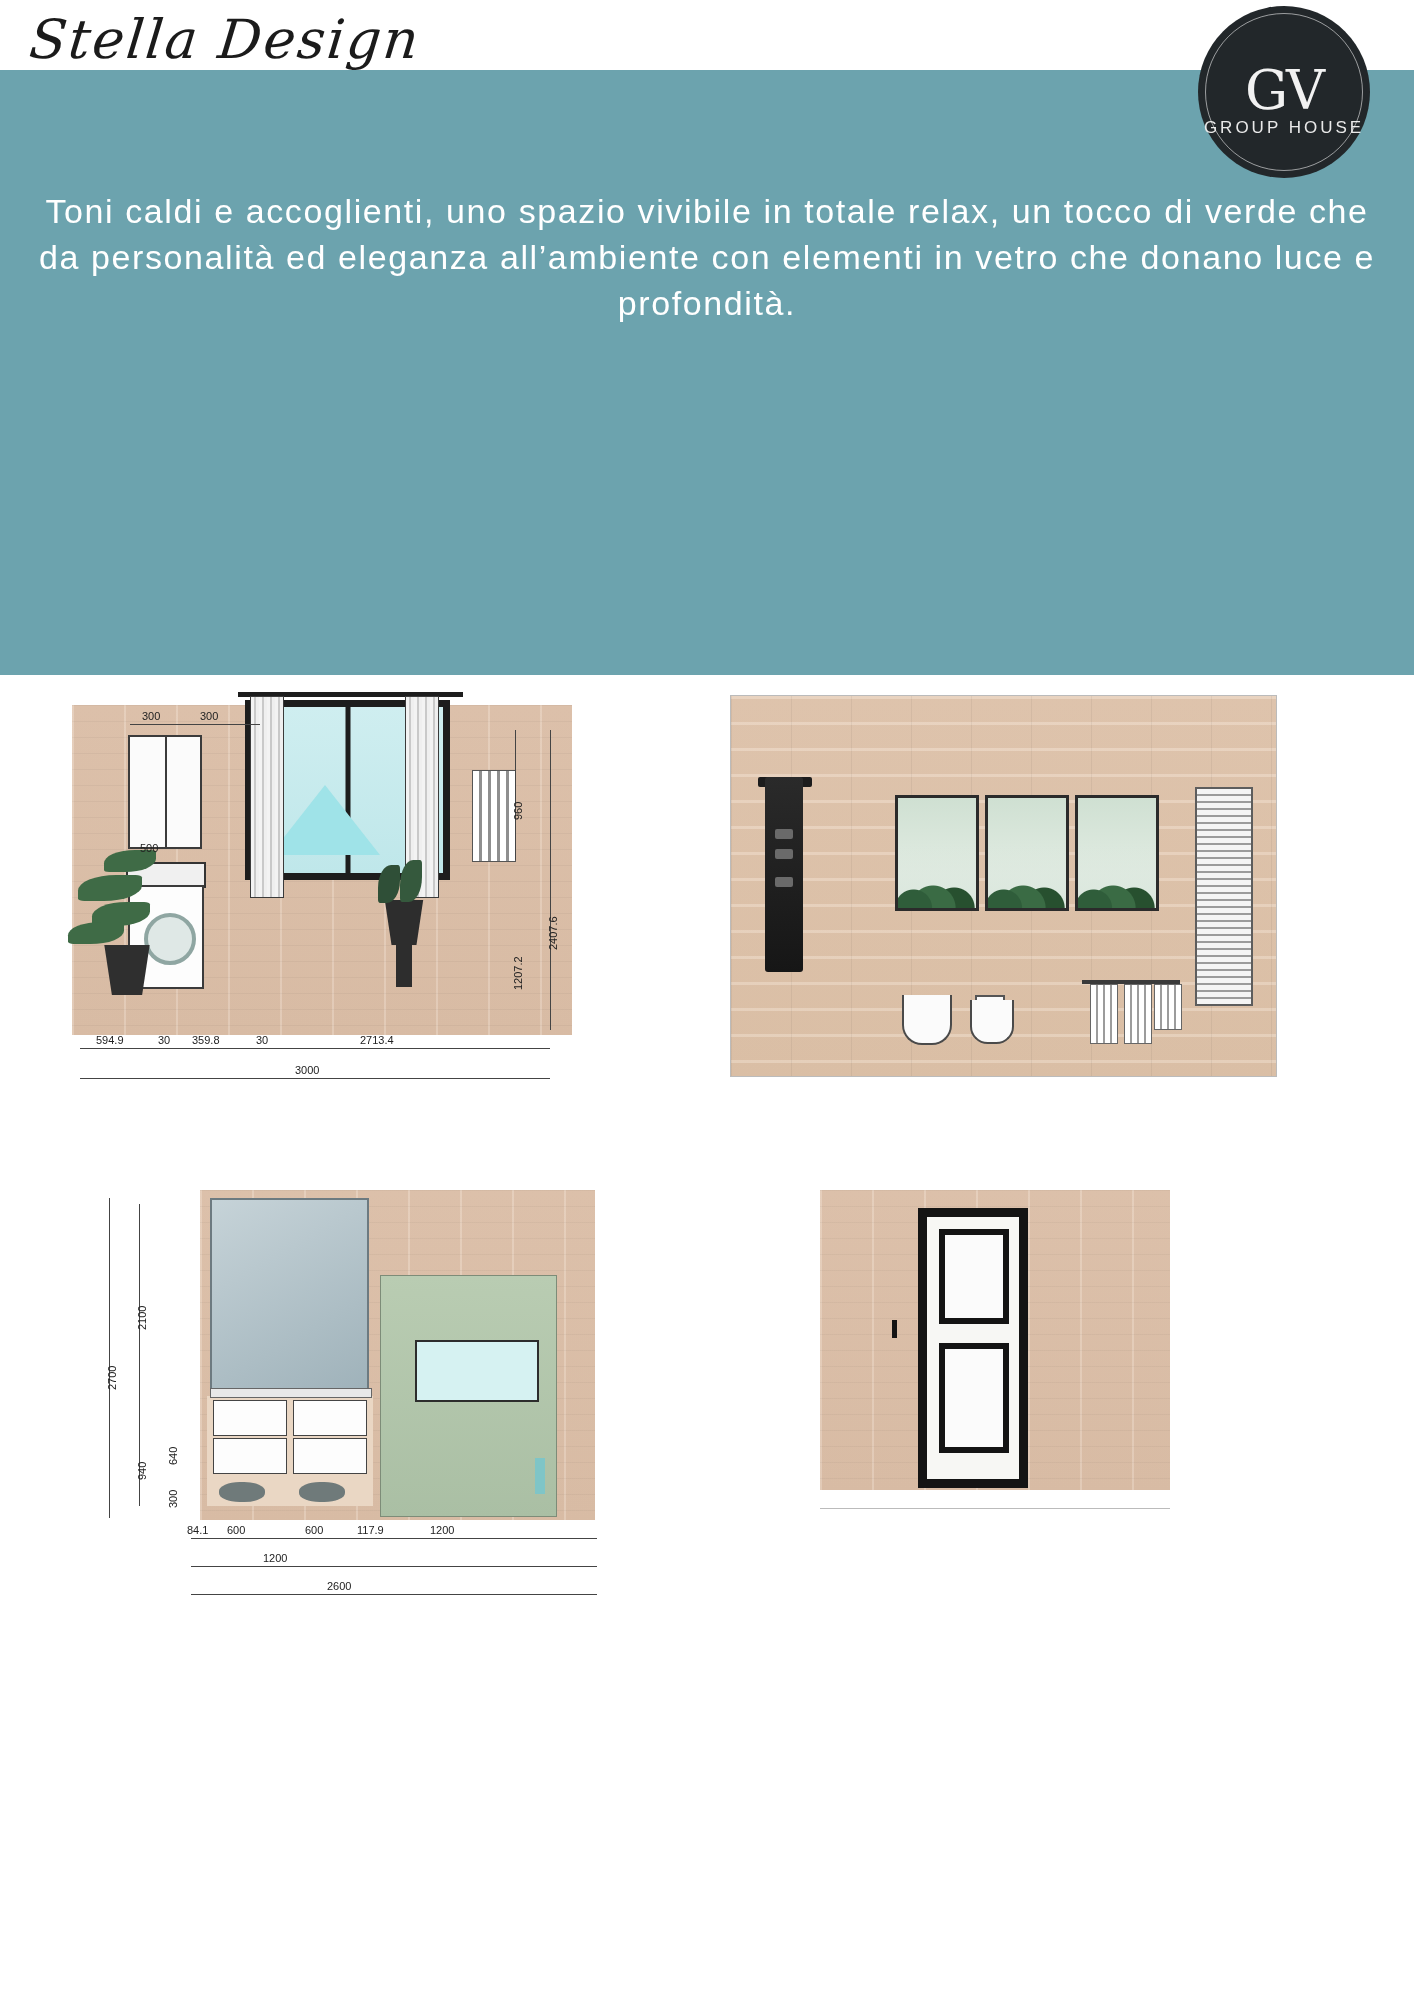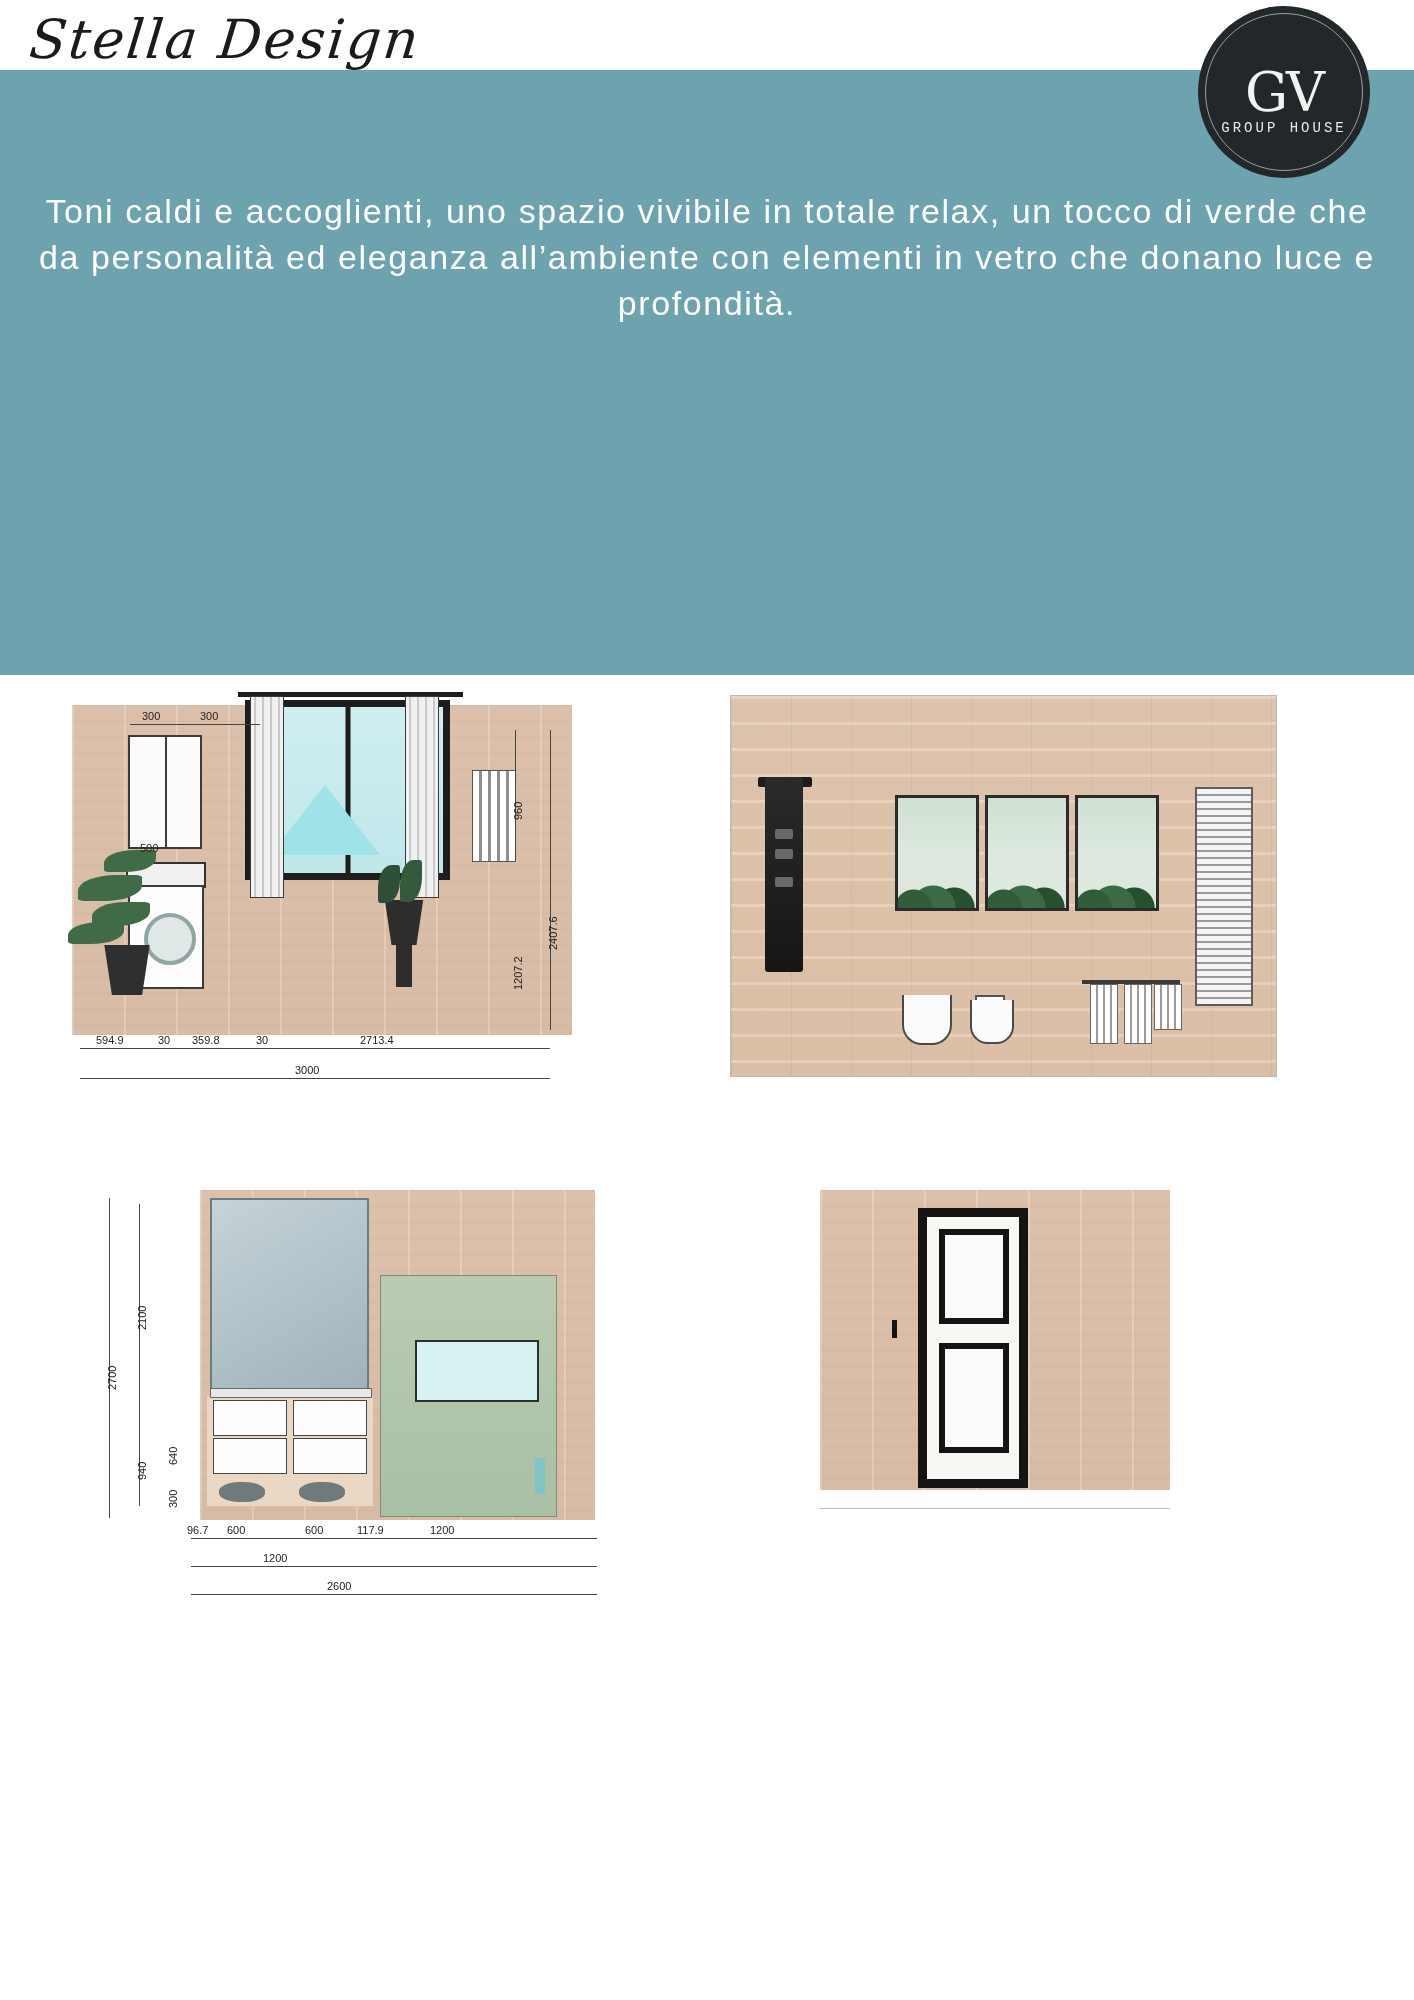--- a/index.html
+++ b/index.html
@@ -62,22 +62,22 @@
   }
   .logo-mono {
     font-family: "DejaVu Serif", serif;
     font-size: 54px;
     line-height: 1;
     letter-spacing: -2px;
     margin-top: 18px;
     color: #f2f2f2;
   }
   .logo-sub {
-    font-family: Liberation Mono, monospace;
-    font-size: 14px;
+    font-family: Liberation Sans, sans-serif;
+    font-size: 17px;
     letter-spacing: 3px;
     margin-top: 0;
     color: #e9e9e9;
   }
 
   .header-text {
     position: absolute;
     left: 0;
     top: 185px;
     width: 1414px;
@@ -388,21 +388,21 @@
     <div class="dim-line" style="left:14px; top:8px; width:1px; height:320px;"></div>
     <div class="dim-label vert" style="left:11px; top:200px;">2700</div>
     <div class="dim-line" style="left:44px; top:14px; width:1px; height:190px;"></div>
     <div class="dim-label vert" style="left:41px; top:140px;">2100</div>
     <div class="dim-line" style="left:44px; top:204px; width:1px; height:112px;"></div>
     <div class="dim-label vert" style="left:41px; top:290px;">940</div>
     <div class="dim-label vert" style="left:72px; top:275px;">640</div>
     <div class="dim-label vert" style="left:72px; top:318px;">300</div>
 
     <div class="dim-line" style="left:96px; top:348px; width:406px; height:1px;"></div>
-    <div class="dim-label" style="left:92px; top:334px;">96.7</div>
+    <div class="dim-label" style="left:92px; top:334px;">84.1</div>
     <div class="dim-label" style="left:132px; top:334px;">600</div>
     <div class="dim-label" style="left:210px; top:334px;">600</div>
     <div class="dim-label" style="left:262px; top:334px;">117.9</div>
     <div class="dim-label" style="left:335px; top:334px;">1200</div>
     <div class="dim-line" style="left:96px; top:376px; width:406px; height:1px;"></div>
     <div class="dim-label" style="left:168px; top:362px;">1200</div>
     <div class="dim-line" style="left:96px; top:404px; width:406px; height:1px;"></div>
     <div class="dim-label" style="left:232px; top:390px;text-align:right;">2600</div>
   </div>
 

